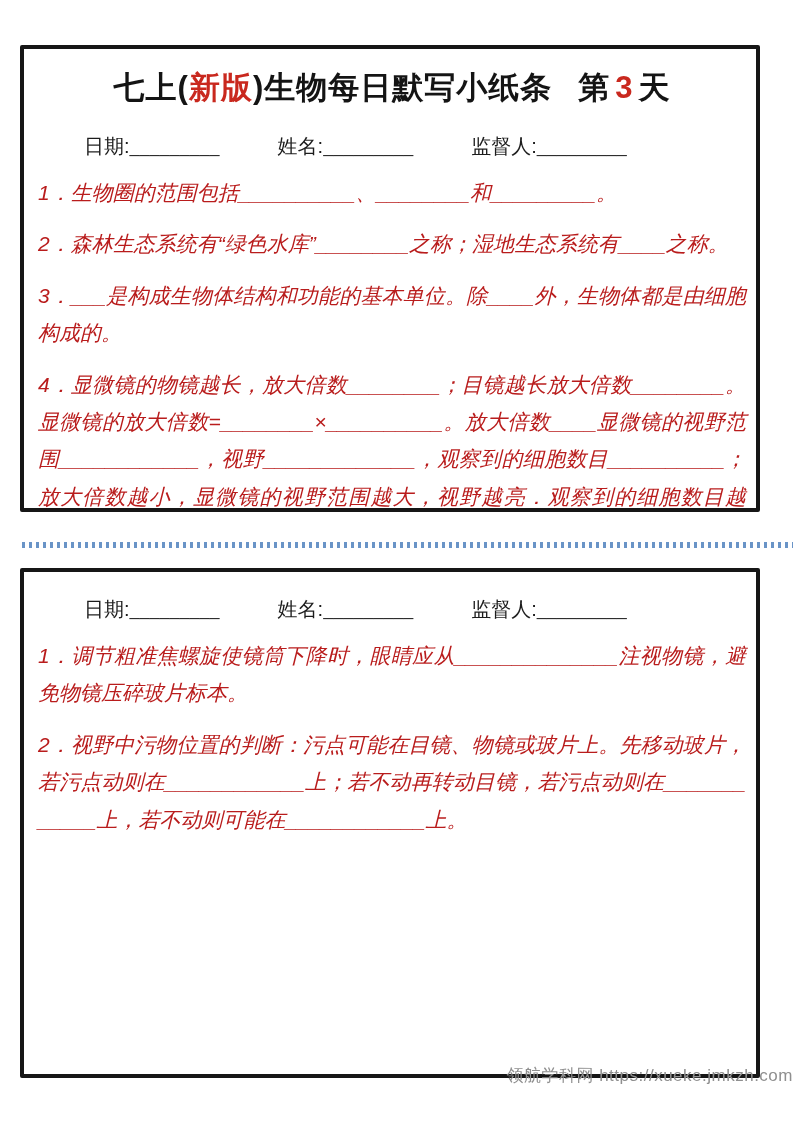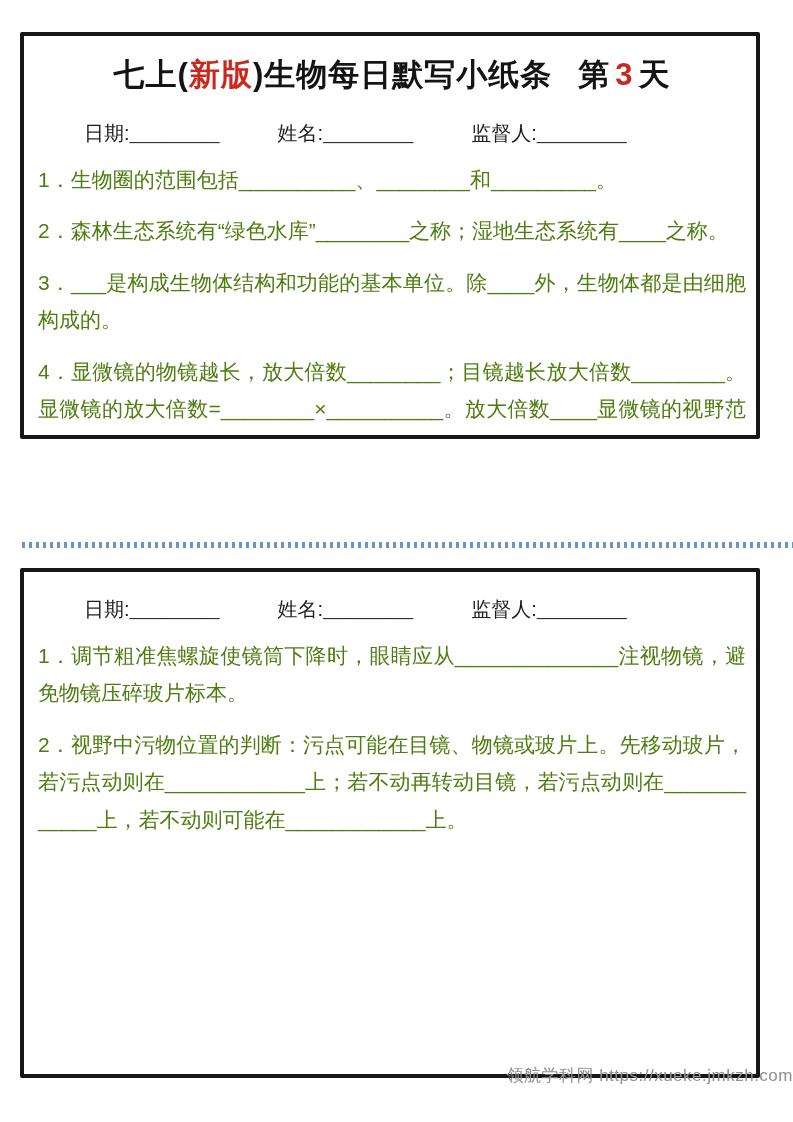--- a/index.html
+++ b/index.html
@@ -22,21 +22,21 @@
     position:absolute;
     left:20px;
     width:740px;
     border:4px solid var(--border);
     border-radius:2px;
     box-sizing:border-box;
     background:#ffffff;
     padding:0 10px 0 14px;
     overflow:hidden;
   }
-  .card.day3{top:32px;height:407px;}
+  .card.day3{top:45px;height:467px;}
   .card.day4{top:568px;height:510px;}
   .card-title{
     margin-top:18px;
     text-align:center;
     font-size:31px;
     font-weight:bold;
     color:#141414;
     letter-spacing:1px;
     white-space:nowrap;
   }
@@ -51,22 +51,23 @@
     color:#1c1c1c;
     white-space:nowrap;
   }
   .field .blank{letter-spacing:0;font-family:Liberation Serif, serif;}
   .questions{margin-top:12px;}
   .q{
     margin:14px 0;
     font-size:21px;
     line-height:1.78;
     text-align:justify;
-    color:#4d7c0f;
+    color:#b91c1c;
     word-break:break-all;
+    font-style:italic;
   }
   .separator{
     position:absolute;
     top:542px;left:22px;right:-2px;
     height:6px;
     background:repeating-linear-gradient(to right, var(--blue) 0 3px, transparent 3px 7px);
     opacity:.85;
   }
   .watermark{
     position:absolute;

